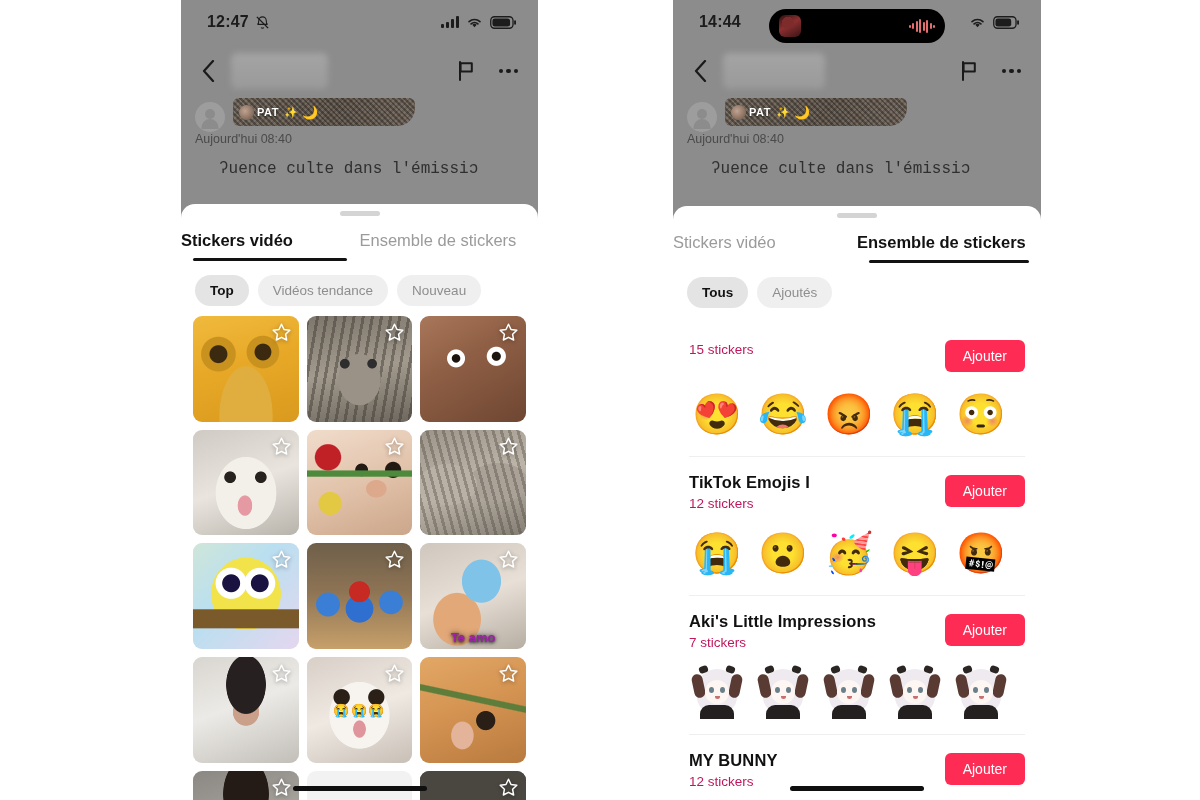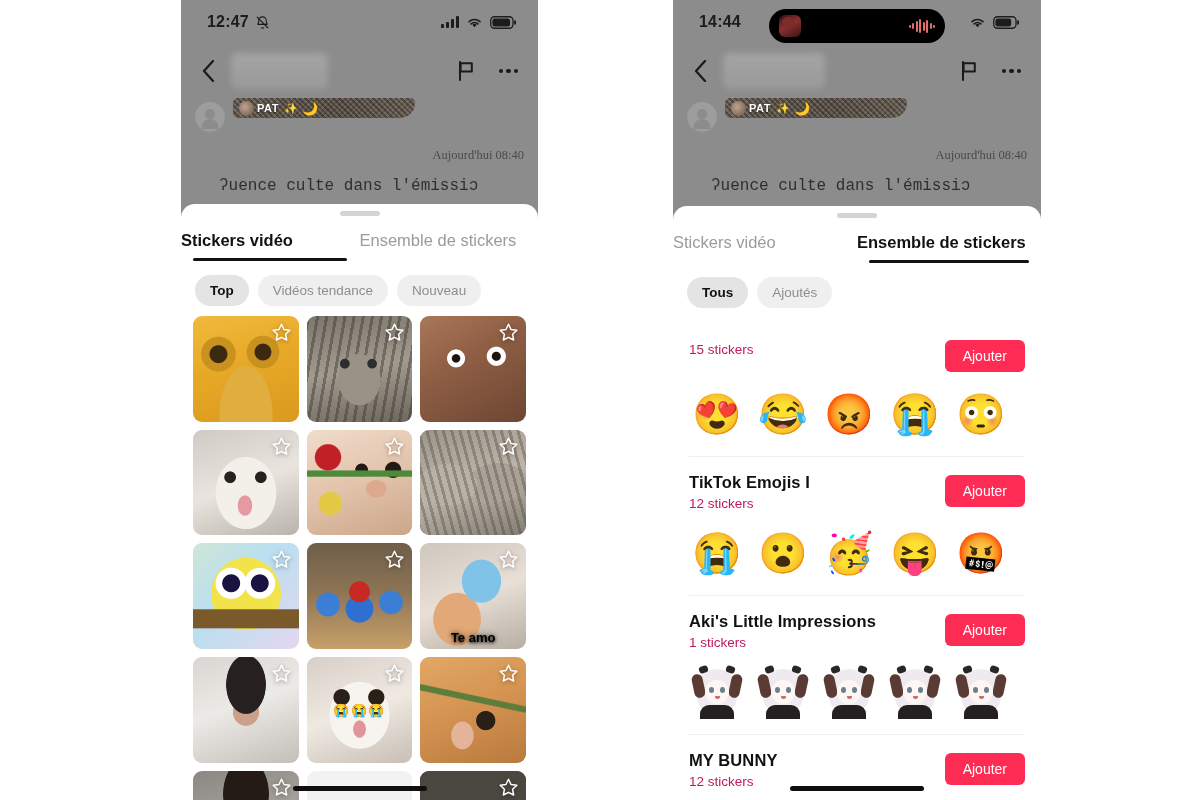--- a/index.html
+++ b/index.html
@@ -100,44 +100,42 @@
   }
   .avatar:before {
     content:''; position:absolute; left:50%; top:7px; transform:translateX(-50%);
     width:10px; height:10px; border-radius:50%; background:#8c8c8c;
   }
   .avatar:after {
     content:''; position:absolute; left:50%; bottom:3px; transform:translateX(-50%);
     width:17px; height:10px; border-radius:9px 9px 0 0; background:#8c8c8c;
   }
   .msg-bubble {
-    width: 182px; height: 20px; border-radius: 6px 6px 18px 6px;
+    width: 182px; height: 28px; border-radius: 6px 6px 18px 6px;
     background-image:
       repeating-linear-gradient(45deg, rgba(0,0,0,.30) 0 2px, transparent 2px 4px),
       repeating-linear-gradient(-45deg, rgba(255,255,255,.10) 0 2px, transparent 2px 4px),
       linear-gradient(90deg,#6d6257,#5d5349 60%,#6b6055);
     display:flex; align-items:center; gap:5px; padding-left: 24px;
     overflow:hidden;
   }
   .msg-bubble .pat {
     color:#fff; font-size:11px; font-weight:700; letter-spacing:.5px;
     text-shadow:0 1px 2px rgba(0,0,0,.7);
   }
   .msg-bubble .spark { font-size: 11px; }
   .msg-bubble .moon { font-size: 13px; color:#f5c842; }
   .msg-bubble .av-mini {
     width: 15px; height: 15px; border-radius: 50%;
     background: radial-gradient(circle at 40% 40%, #c0a392, #6b5242);
     position:absolute; margin-left:-18px;
   }
   .chat-date {
-    text-align: right;
+    text-align: left;
     font-size: 12.5px; color: #4a4a4a;
-    margin-top: 16px;
-    font-family: Liberation Serif, serif;
   }
   .chat-snip {
     font-family: Liberation Mono, monospace;
     font-size: 16px; color: #2f2f2f;
     margin-top: 14px; padding-left: 24px;
     white-space: nowrap;
   }
 
   
   .sheet {
@@ -200,21 +198,21 @@
   }
   .cell .art { position:absolute; inset:0; }
   .star {
     position: absolute; top: 6px; right: 7px;
     width: 21px; height: 21px;
     filter: drop-shadow(0 1px 2px rgba(0,0,0,.35));
     z-index: 3; cursor: pointer;
   }
   .cell-cap {
     position:absolute; left:0; right:0; bottom:4px;
-    text-align:center; color:#000000; font-weight:800; font-size:13px;
+    text-align:center; color:#a21caf; font-weight:800; font-size:13px;
     text-shadow: 0 1px 3px rgba(0,0,0,.85), 0 0 6px rgba(0,0,0,.6);
     z-index:2;
   }
   .cell-emo {
     position:absolute; left:50%; top:50%; transform:translate(-50%,-50%);
     font-size: 13px; letter-spacing:1px; z-index:2;
   }
 
   
   .packs { flex: 1; overflow: hidden; padding: 4px 16px 0; }
@@ -662,21 +660,21 @@
             <div class="pack-item">🥳</div>
             <div class="pack-item">😝</div>
             <div class="pack-item">🤬</div>
           </div>
         </div>
 
         <div class="pack">
           <div class="pack-head">
             <div class="pack-meta">
               <div class="pack-title">Aki's Little Impressions</div>
-              <div class="pack-count">1 stickers</div>
+              <div class="pack-count">7 stickers</div>
             </div>
             <button class="add-btn">Ajouter</button>
           </div>
           <div class="pack-row">
             <div class="pack-item char">
               <div class="chibi">
                   <span class="hair"></span>
                   <span class="ear-l"></span>
                   <span class="ear-r"></span>
                   <span class="bow"></span>

